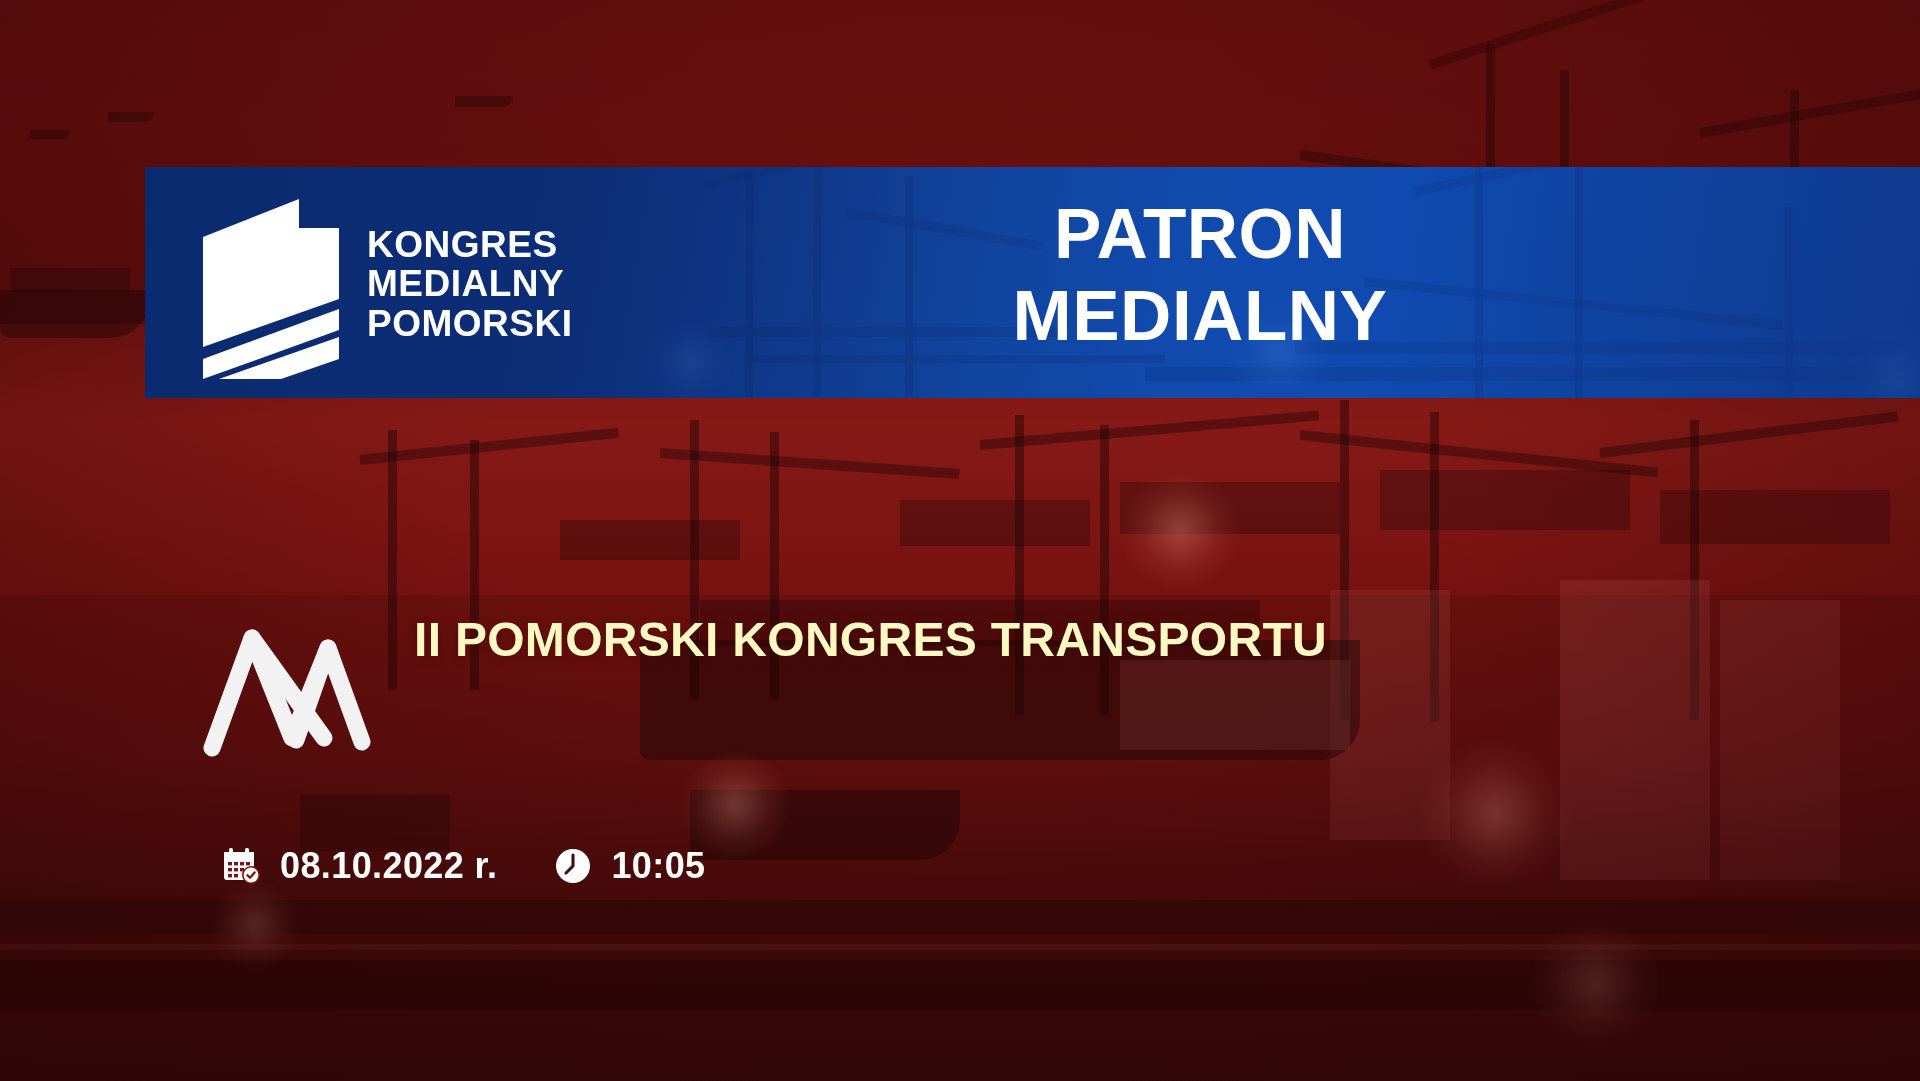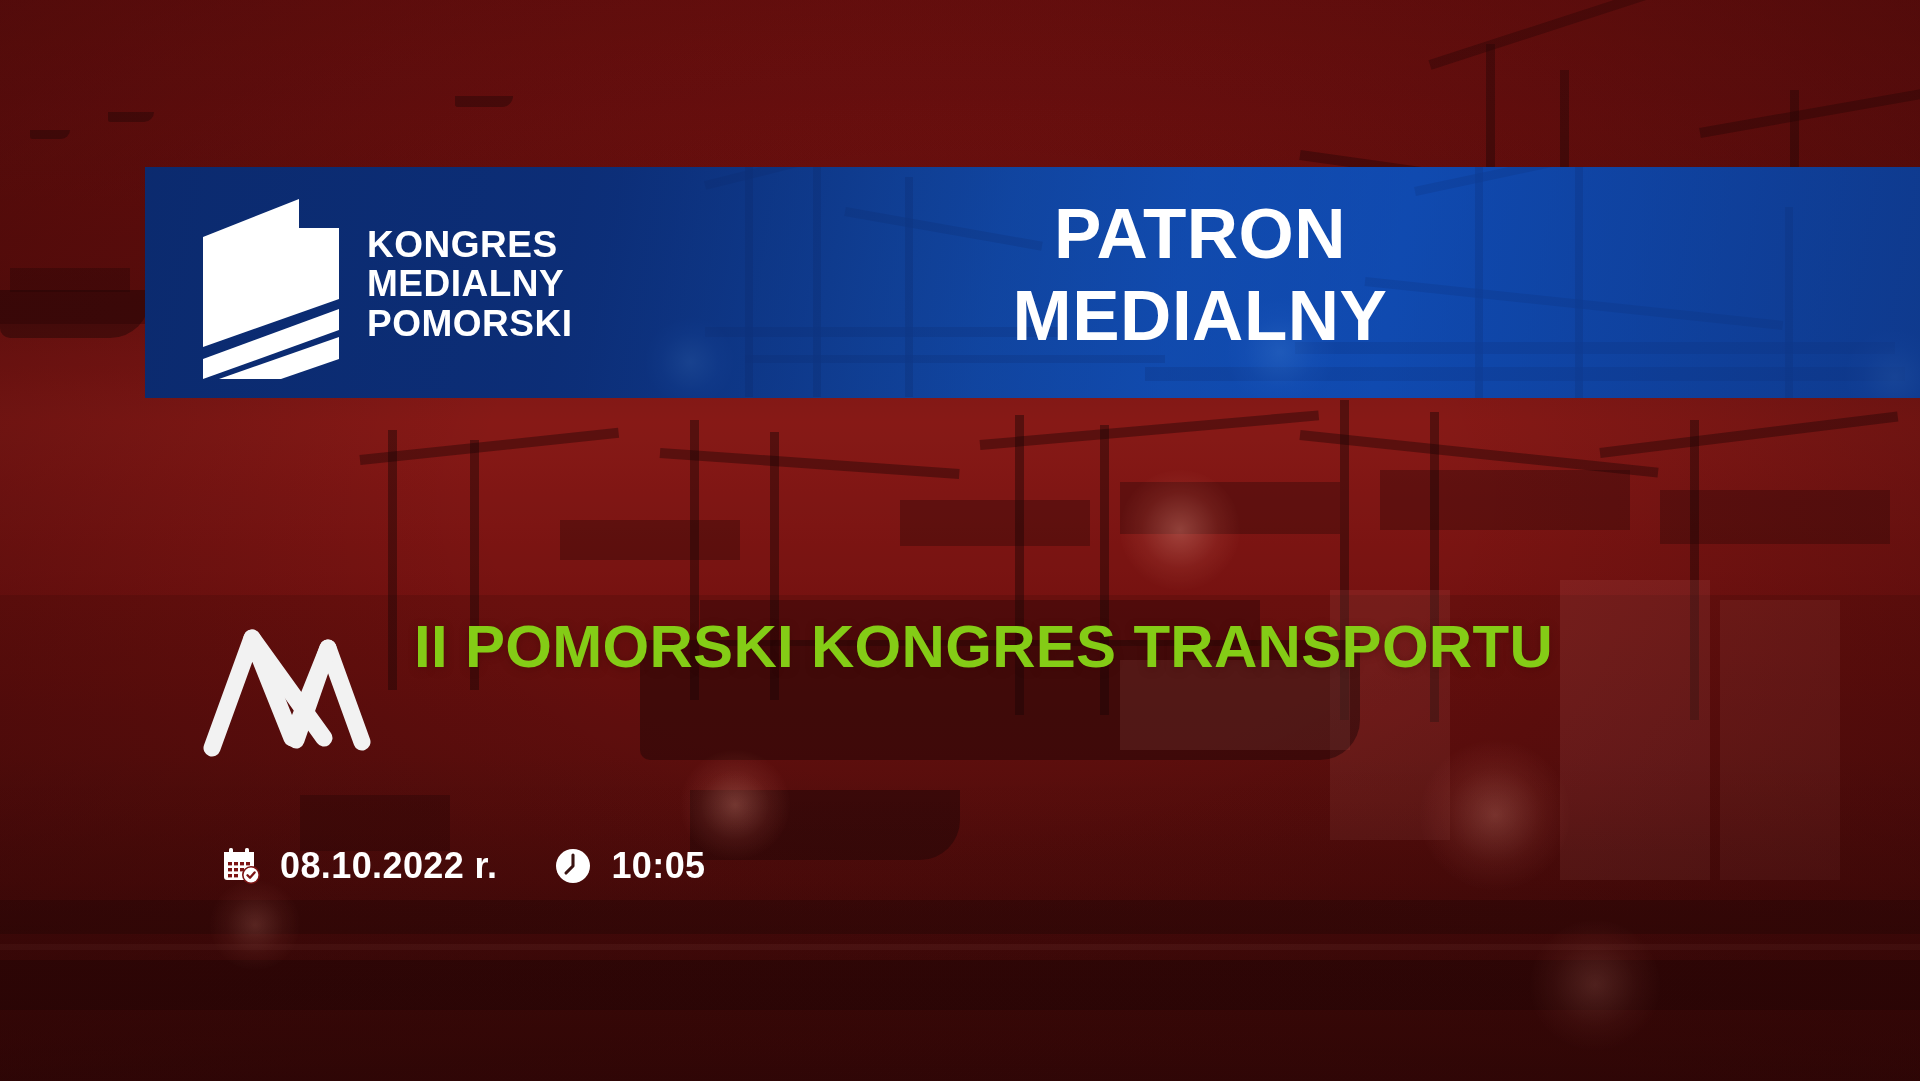--- a/index.html
+++ b/index.html
@@ -188,23 +188,23 @@
     align-items: flex-start;
     gap: 38px;
   }
   .event-mark {
     width: 180px;
     height: 140px;
     flex: 0 0 auto;
     margin-top: 8px;
   }
   .event-title {
-    color: #84cc16;
+    color: #fef9c3;
     font-weight: 700;
-    font-size: 60px;
+    font-size: 48px;
     line-height: 1.18;
     letter-spacing: 0.3px;
     max-width: 1100px;
     text-shadow: 0 2px 10px rgba(60, 0, 0, 0.35);
   }
   .event-title div { white-space: nowrap; }
 
   .meta-row {
     position: absolute;
     left: 222px;

